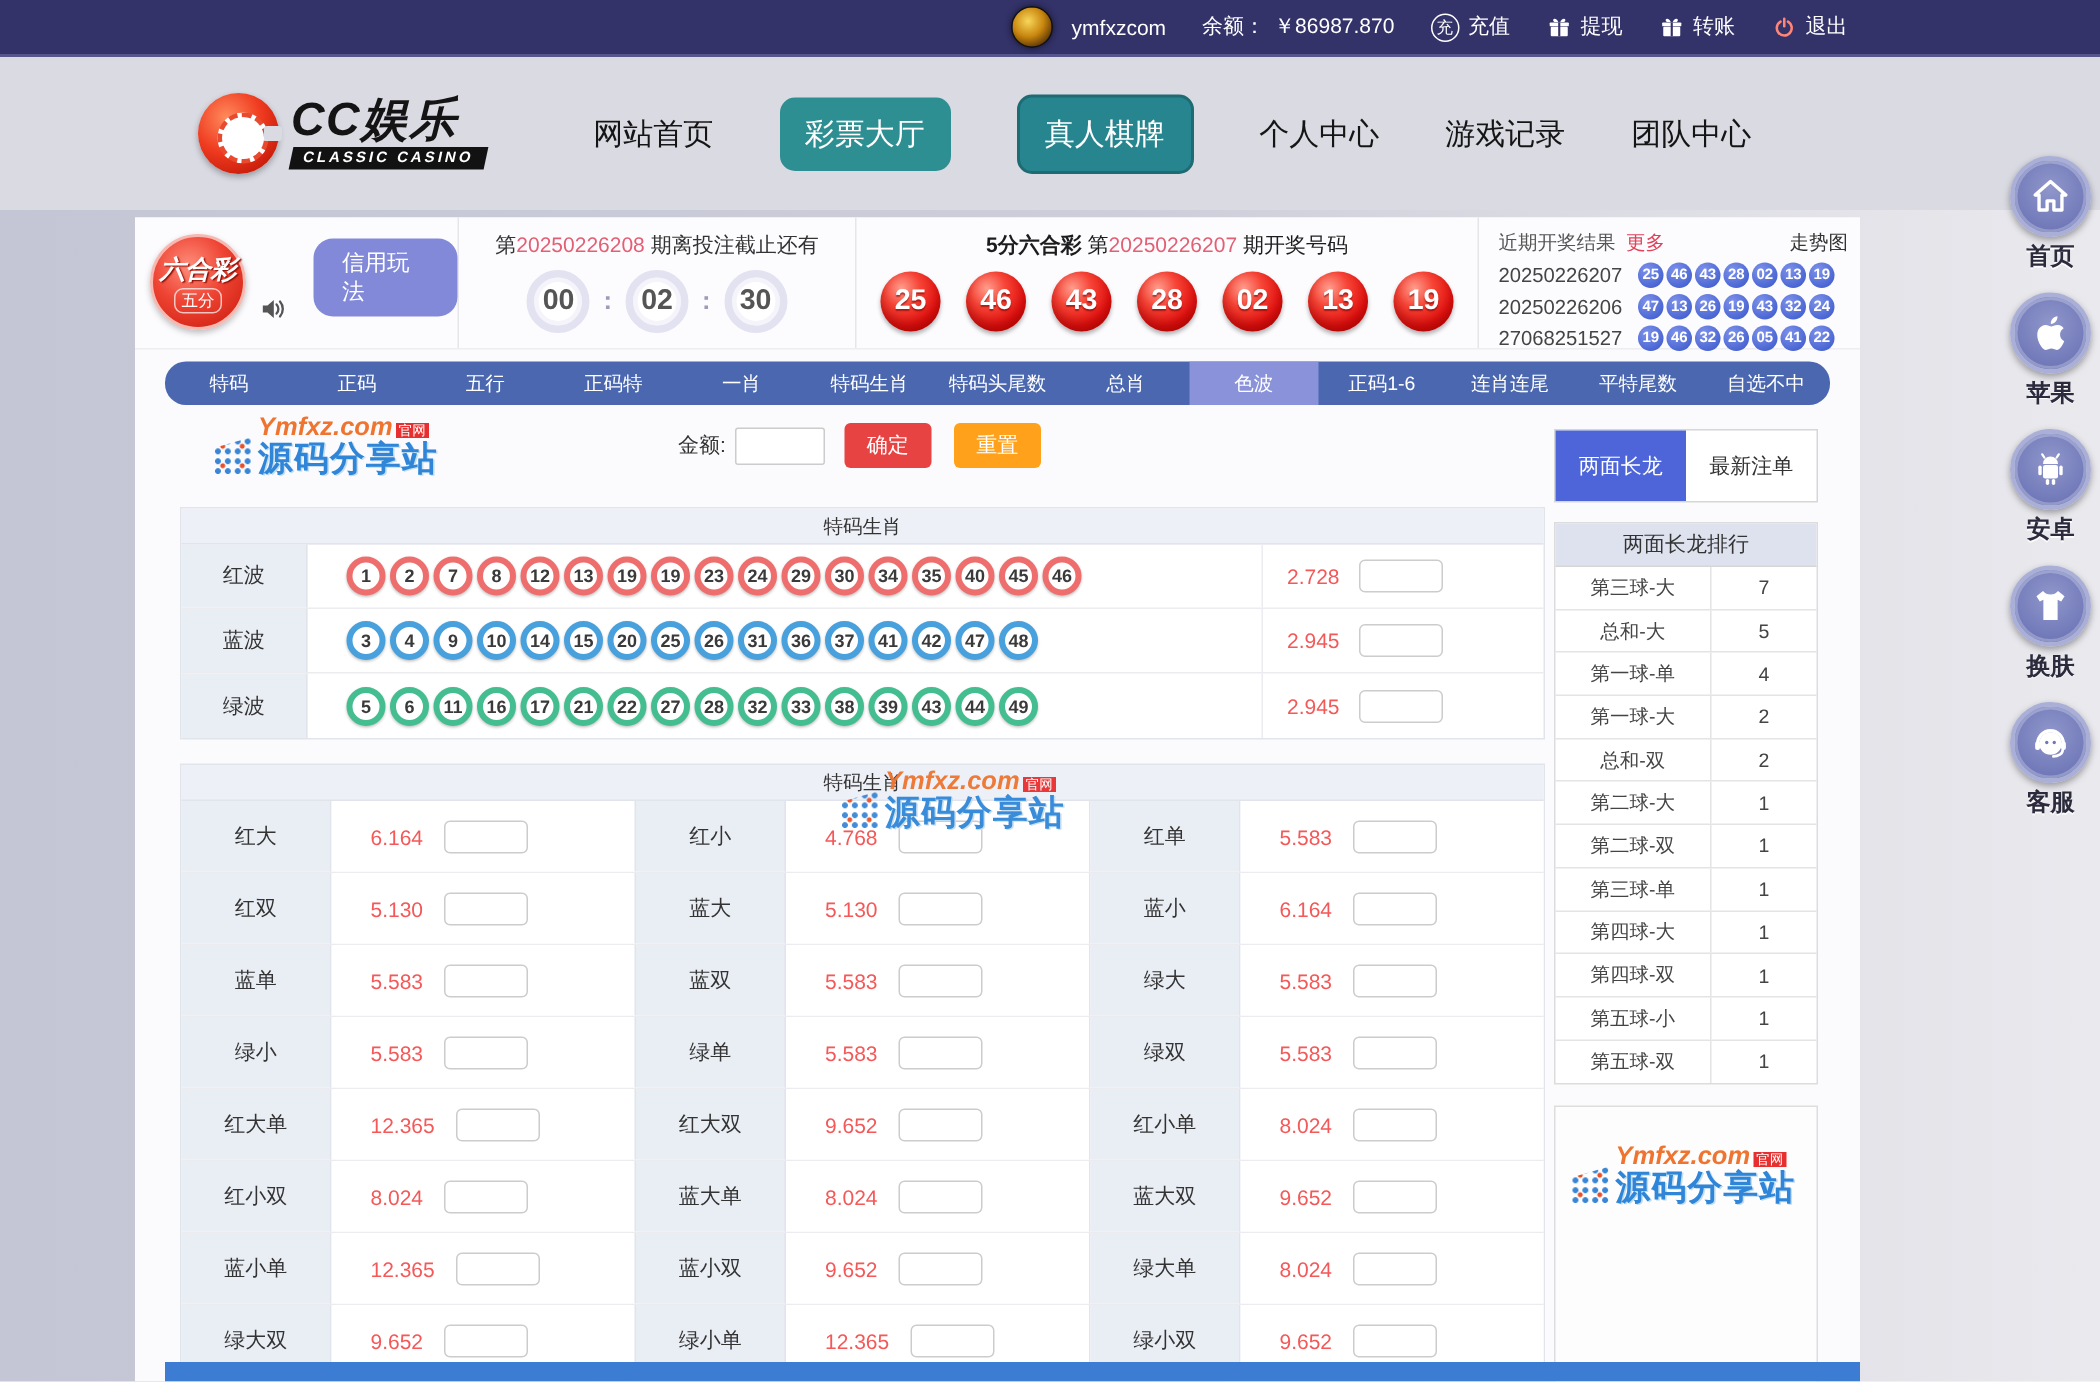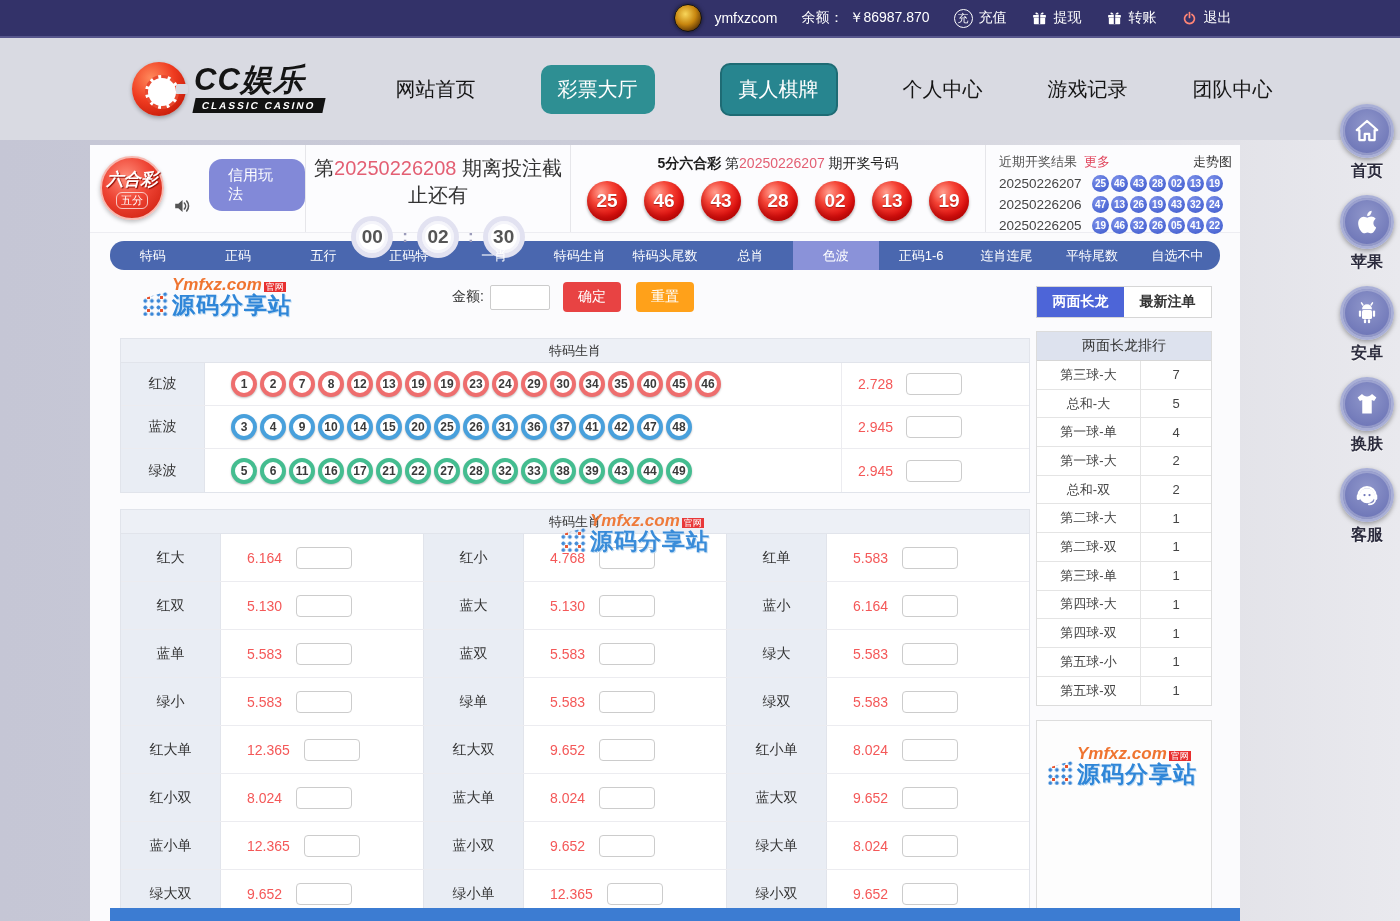--- a/index.html
+++ b/index.html
@@ -17,40 +17,40 @@
   .tb-charge-circle { width:19px; height:19px; border-radius:50%; border:1.5px solid #fff; font-size:11px; display:flex; align-items:center; justify-content:center; }
   .tb-balance b { font-weight:normal; }
   
   .header { height:102px; background:#d9dae2; display:flex; align-items:center; }
   .logo { margin-left:132px; display:flex; align-items:center; gap:8px; }
   .logo-chip { width:54px; height:54px; border-radius:50%; background:radial-gradient(circle at 35% 30%,#ff8a5c 0%,#ef3b20 45%,#c21807 85%); position:relative; box-shadow:0 2px 4px rgba(0,0,0,.3); }
   .logo-chip::before { content:""; position:absolute; left:13px; top:13px; width:28px; height:28px; border-radius:50%; background:#fff; border:3px dashed #e84a30; }
   .logo-chip::after { content:""; position:absolute; right:-2px; top:22px; width:12px; height:10px; background:#d9dae2; border-radius:2px; }
   .logo-text .logo-title { font-size:31px; font-weight:bold; font-style:italic; color:#141414; letter-spacing:1px; line-height:30px; }
   .logo-sub { display:inline-block; background:#121212; color:#fff; font-size:10px; font-weight:bold; letter-spacing:2px; padding:2px 8px; transform:skewX(-12deg); margin-top:3px; }
-  .nav { display:flex; align-items:center; gap:65px; margin-left:72px; font-size:20px; color:#151515; }
+  .nav { display:flex; align-items:center; gap:44px; margin-left:72px; font-size:20px; color:#151515; }
   .nav-item { cursor:pointer; }
   .nav-pill { background:#2e8f93; color:#fff; padding:11px 17px; border-radius:10px; font-size:20px; }
   .nav-pill-b { background:#27858f; border:2px solid #1e6b74; }
   
   .float-menu { position:absolute; right:6px; top:104px; display:flex; flex-direction:column; align-items:center; gap:13px; z-index:30; }
   .float-item { display:flex; flex-direction:column; align-items:center; gap:3px; cursor:pointer; }
   .float-circle { width:54px; height:54px; border-radius:50%; background:radial-gradient(circle at 50% 38%,#9097cb 0%,#7179b9 70%,#62699f 100%); border:3px solid #a9afd6; box-shadow:0 2px 5px rgba(0,0,0,.35), inset 0 0 0 2px rgba(255,255,255,.25); display:flex; align-items:center; justify-content:center; }
   .float-label { font-size:16px; font-weight:bold; color:#2b2b3d; text-shadow:0 1px 0 rgba(255,255,255,.8); }
   
   .main { position:absolute; left:90px; top:145px; width:1150px; bottom:0; background:#fbfbfd; }
   .info-row { display:flex; height:88px; background:#fcfcfe; border-bottom:1px solid #ededf2; }
   .sec-badge { width:215px; position:relative; }
   .badge-circle { position:absolute; left:10px; top:11px; width:64px; height:64px; border-radius:50%; background:radial-gradient(circle at 40% 32%,#ff8d7a 0%,#ee4434 45%,#d32414 85%); border:2px solid #f6b8b0; color:#fff; display:flex; flex-direction:column; align-items:center; justify-content:center; box-shadow:0 2px 4px rgba(0,0,0,.25); }
   .badge-l1 { font-size:17px; font-weight:bold; font-style:italic; text-shadow:1px 1px 1px #8a0b00; }
   .badge-l2 { font-size:11px; margin-top:1px; border:1px solid rgba(255,255,255,.7); padding:0 4px; border-radius:6px; }
   .credit-pill { position:absolute; left:119px; top:14px; background:#8289d8; color:#fff; font-size:15px; padding:7px 19px; border-radius:13px; cursor:pointer; }
   .speaker { position:absolute; left:82px; top:50px; }
   .sec-countdown { width:265px; border-left:1px solid #e6e6ea; text-align:center; padding-top:10px; }
-  .cd-title { font-size:20px; color:#333; }
+  .cd-title { font-size:14px; color:#333; }
   .period-red { color:#e35f73; }
   .cd-clocks { display:flex; justify-content:center; align-items:center; gap:9px; margin-top:7px; }
   .clock { width:42px; height:42px; border-radius:50%; background:#fff; border:5px solid #e2e2f1; box-shadow:inset 0 0 0 3px #f4f4fa; color:#555; font-weight:bold; font-size:19px; display:flex; align-items:center; justify-content:center; }
   .cd-colon { color:#9b9bba; font-weight:bold; font-size:17px; }
   .sec-draw { width:415px; border-left:1px solid #e6e6ea; text-align:center; padding-top:10px; }
   .draw-title { font-size:14px; color:#1c1c1c; }
   .draw-name { font-weight:bold; }
   .draw-balls { display:flex; justify-content:center; gap:17px; margin-top:8px; }
   .draw-ball { width:40px; height:40px; border-radius:50%; color:#fff; font-weight:bold; font-size:19px; display:flex; align-items:center; justify-content:center; background:radial-gradient(circle at 35% 28%,#ff9d8d 0%,#f64436 32%,#e31210 66%,#c00300 100%); box-shadow:0 2px 3px rgba(0,0,0,.3), inset 0 -5px 7px rgba(130,0,0,.45); text-shadow:0 1px 1px rgba(120,0,0,.6); }
   .sec-recent { flex:1; border-left:1px solid #e6e6ea; padding:8px 8px 0 13px; font-size:13px; }
@@ -100,21 +100,21 @@
   .table2 { border:1px solid #e1e4eb; background:#fff; }
   .ts-row { display:flex; height:48px; border-bottom:1px solid #ececf0; }
   .ts-group { display:flex; width:303px; }
   .ts-group:last-child { flex:1; }
   .ts-label { width:100px; background:#e9edf4; border-right:1px solid #e1e4eb; display:flex; align-items:center; justify-content:center; font-size:14px; color:#333; }
   .ts-value { flex:1; background:#fff; border-right:1px solid #e1e4eb; display:flex; align-items:center; padding-left:26px; gap:14px; }
   .ts-group:last-child .ts-value { border-right:none; }
   .wm-pos-center { position:absolute; left:440px; top:5px; z-index:3; opacity:.95; }
   
   .side-col { width:176px; margin-left:6px; }
-  .side-tabs { display:flex; height:32px; border:1px solid #d6d6d6; background:#fff; margin-top:16px;font-weight:bold; }
+  .side-tabs { display:flex; height:49px; border:1px solid #d6d6d6; background:#fff; margin-top:16px; }
   .side-tab { flex:1; display:flex; align-items:center; justify-content:center; font-size:14px; color:#333; cursor:pointer; }
   .side-tab.active { background:#4d65d8; color:#fff; }
   .rank-table { border:1px solid #dcdcdc; background:#fff; margin-top:13px; }
   .rank-head { height:29px; background:#dde2ee; border-bottom:1px solid #d6d6d6; display:flex; align-items:center; justify-content:center; font-size:14px; color:#333; }
   .rank-row { display:flex; height:28.7px; border-bottom:1px solid #e4e4e4; font-size:13px; color:#444; }
   .rank-row:last-child { border-bottom:none;text-align:center; }
   .rank-name { width:104px; border-right:1px solid #e4e4e4; display:flex; align-items:center; justify-content:center; }
   .rank-count { flex:1; display:flex; align-items:center; justify-content:center; }
   .wm-box { border:1px solid #ddd; background:#fdfdfd; height:197px; margin-top:14px; padding:26px 0 0 10px; }
   
@@ -311,21 +311,21 @@
             <span class="recent-period">20250226206</span>
             <span class="mini-ball">47</span>
             <span class="mini-ball">13</span>
             <span class="mini-ball">26</span>
             <span class="mini-ball">19</span>
             <span class="mini-ball">43</span>
             <span class="mini-ball">32</span>
             <span class="mini-ball">24</span>
           </div>
           <div class="recent-row">
-            <span class="recent-period">20250226205</span>
+            <span class="recent-period">27068251527</span>
             <span class="mini-ball">19</span>
             <span class="mini-ball">46</span>
             <span class="mini-ball">32</span>
             <span class="mini-ball">26</span>
             <span class="mini-ball">05</span>
             <span class="mini-ball">41</span>
             <span class="mini-ball">22</span>
           </div>
         </div>
     </div>

